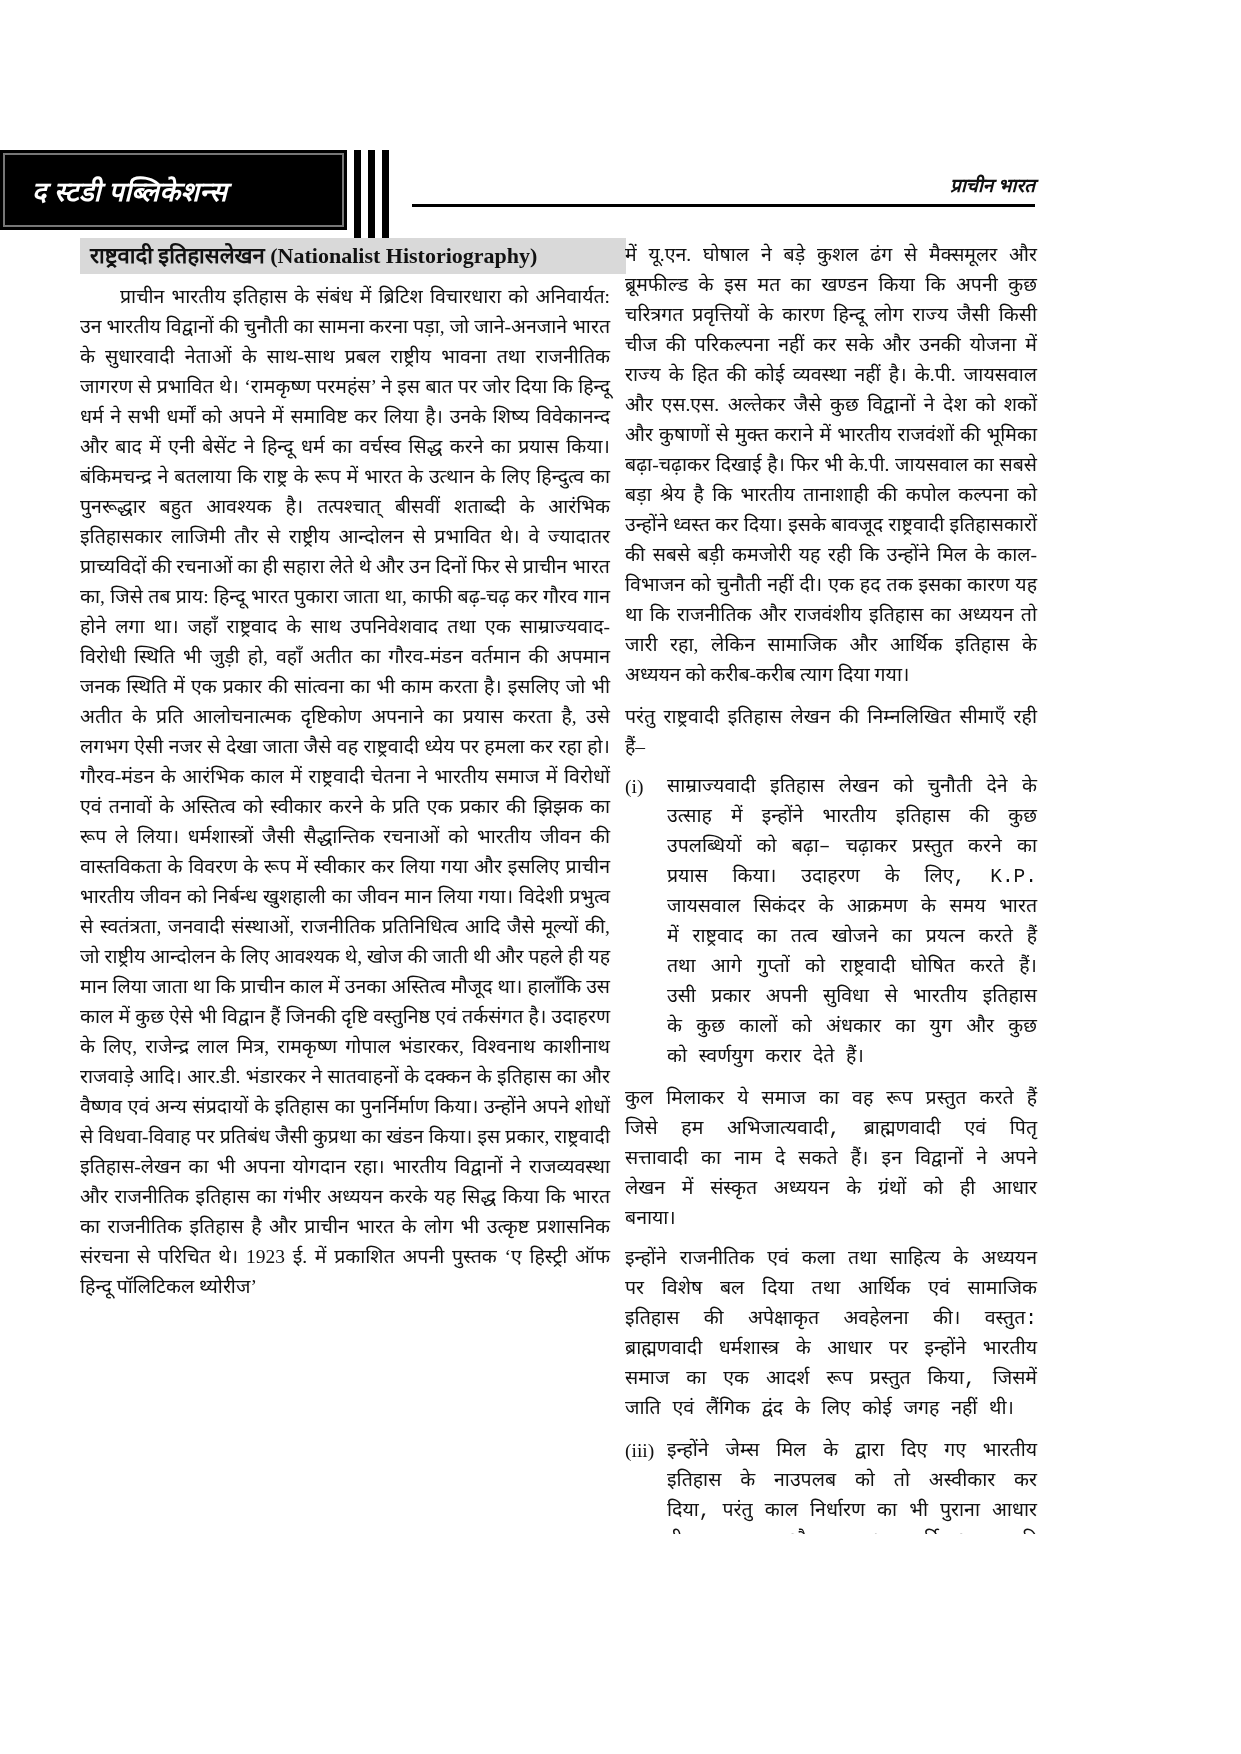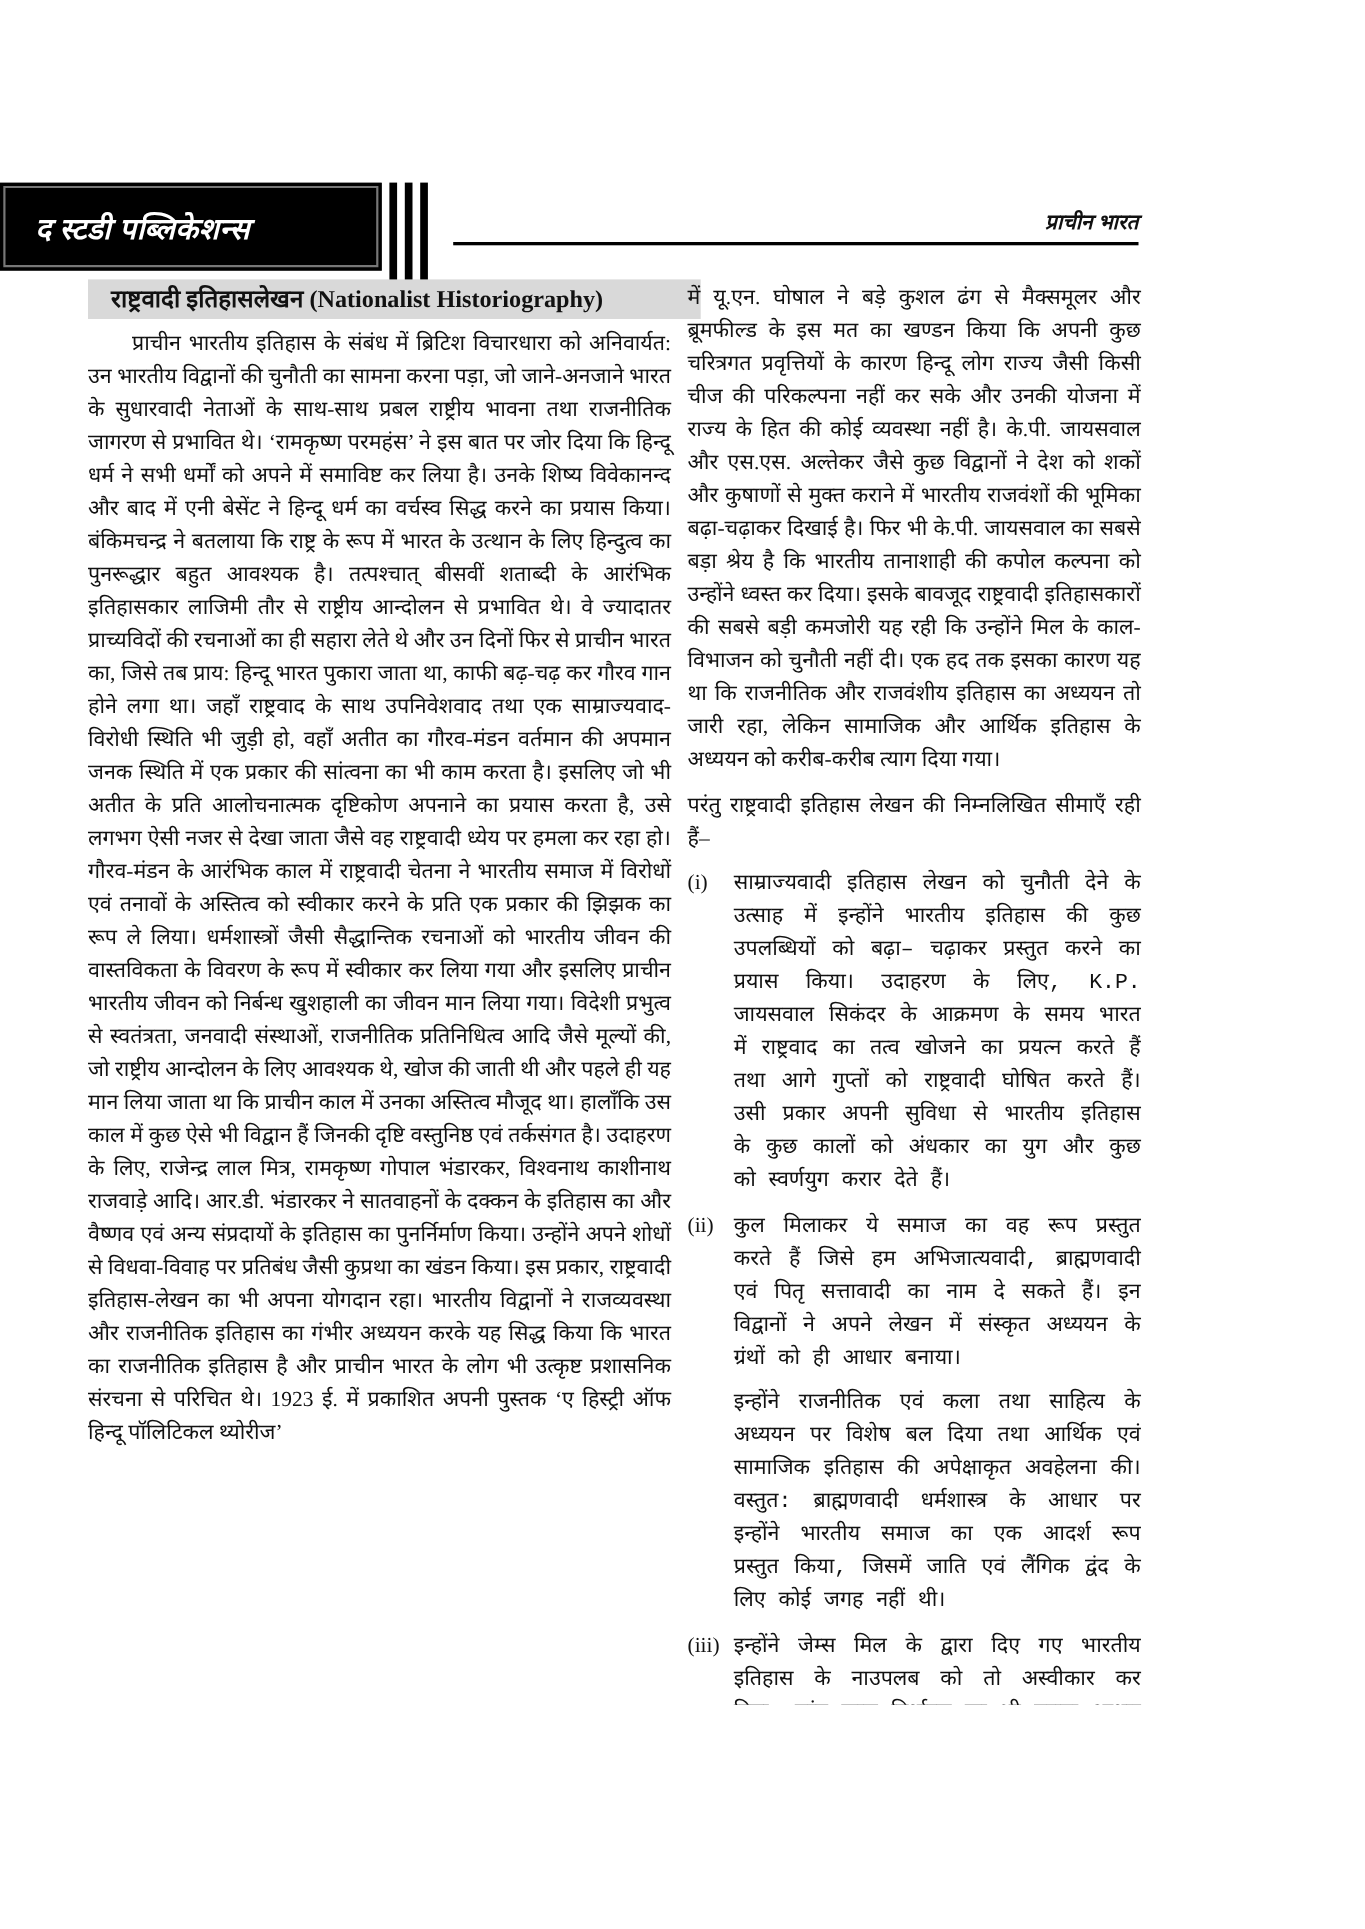--- a/index.html
+++ b/index.html
@@ -3,21 +3,20 @@
 <meta charset="utf-8">
 <style>
   html,body{margin:0;padding:0;background:#ffffff;}
   .page{
     position:relative;
     width:1241px;height:1534px;
     background:#ffffff;
     font-family:"Liberation Serif","DejaVu Serif",serif;
     color:#111;
     overflow:hidden;
-    margin-top:16px;
   }
   
   .pub-box{
     position:absolute;left:0;top:150px;width:347px;height:80px;
     background:#000;color:#fff;
     display:flex;align-items:center;
     box-shadow:inset 0 0 0 3px #000, inset 0 0 0 5px #777;
   }
   .pub-box span{
     padding-left:32px;
@@ -29,21 +28,21 @@
   .subject{
     position:absolute;right:206px;top:172px;
     font-size:19px;font-weight:bold;font-style:italic;
   }
   .header-rule{position:absolute;left:412px;top:204px;width:623px;height:3px;background:#000;}
   
   .section-heading{
     position:absolute;left:80px;top:238px;width:536px;height:36px;
     background:#d9d9d9;
     font-size:22px;font-weight:bold;line-height:36px;
-    padding-left:21px;white-space:nowrap;overflow:hidden;
+    padding-left:10px;white-space:nowrap;overflow:hidden;
   }
   .col{position:absolute;text-align:justify;font-size:19.5px;line-height:30px;}
   .col-left{left:80px;top:282px;width:530px;}
   .col-right{left:625px;top:240px;width:412px;}
   .col p{margin:0;}
   .col-left p.body{text-indent:40px;}
   .intro-line{margin:12px 0 10px 0 !important;}
   .limit-item{display:flex;margin:0 0 12px 0;}
   .limit-marker{flex:0 0 42px;font-size:19.5px;line-height:30px;}
   .limit-body{flex:1;}
@@ -90,21 +89,20 @@
     <p><span>में </span><b>यू.एन. घोषाल</b><span> ने बड़े कुशल ढंग से मैक्समूलर और ब्रूमफील्ड के इस मत का खण्डन किया कि अपनी कुछ चरित्रगत प्रवृत्तियों के कारण हिन्दू लोग राज्य जैसी किसी चीज की परिकल्पना नहीं कर सके और उनकी योजना में राज्य के हित की कोई व्यवस्था नहीं है। </span><b>के.पी. जायसवाल और एस.एस. अल्तेकर</b><span> जैसे कुछ विद्वानों ने देश को शकों और कुषाणों से मुक्त कराने में भारतीय राजवंशों की भूमिका बढ़ा-चढ़ाकर दिखाई है। फिर भी </span><b>के.पी. जायसवाल</b><span> का सबसे बड़ा श्रेय है कि भारतीय तानाशाही की कपोल कल्पना को उन्होंने ध्वस्त कर दिया। इसके बावजूद राष्ट्रवादी इतिहासकारों की सबसे बड़ी कमजोरी यह रही कि उन्होंने मिल के काल-विभाजन को चुनौती नहीं दी। एक हद तक इसका कारण यह था कि राजनीतिक और राजवंशीय इतिहास का अध्ययन तो जारी रहा, लेकिन सामाजिक और आर्थिक इतिहास के अध्ययन को करीब-करीब त्याग दिया गया।</span></p>
     <p class="intro-line">परंतु राष्ट्रवादी इतिहास लेखन की निम्नलिखित सीमाएँ रही हैं–</p>
     <div>
         <div class="limit-item">
           <span class="limit-marker">(i)</span>
           <div class="limit-body">
             <p>साम्राज्यवादी इतिहास लेखन को चुनौती देने के उत्साह में इन्होंने भारतीय इतिहास की कुछ उपलब्धियों को बढ़ा– चढ़ाकर प्रस्तुत करने का प्रयास किया। उदाहरण के लिए, K.P. जायसवाल सिकंदर के आक्रमण के समय भारत में राष्ट्रवाद का तत्व खोजने का प्रयत्न करते हैं तथा आगे गुप्तों को राष्ट्रवादी घोषित करते हैं। उसी प्रकार अपनी सुविधा से भारतीय इतिहास के कुछ कालों को अंधकार का युग और कुछ को स्वर्णयुग करार देते हैं।</p>
           </div>
         </div>
         <div class="limit-item">
-          <span class="limit-marker">(ii)</span>
           <div class="limit-body">
             <p>कुल मिलाकर ये समाज का वह रूप प्रस्तुत करते हैं जिसे हम अभिजात्यवादी, ब्राह्मणवादी एवं पितृ सत्तावादी का नाम दे सकते हैं। इन विद्वानों ने अपने लेखन में संस्कृत अध्ययन के ग्रंथों को ही आधार बनाया।</p>
             <p>इन्होंने राजनीतिक एवं कला तथा साहित्य के अध्ययन पर विशेष बल दिया तथा आर्थिक एवं सामाजिक इतिहास की अपेक्षाकृत अवहेलना की। वस्तुत: ब्राह्मणवादी धर्मशास्त्र के आधार पर इन्होंने भारतीय समाज का एक आदर्श रूप प्रस्तुत किया, जिसमें जाति एवं लैंगिक द्वंद के लिए कोई जगह नहीं थी।</p>
           </div>
         </div>
         <div class="limit-item">
           <span class="limit-marker">(iii)</span>
           <div class="limit-body">
             <p>इन्होंने जेम्स मिल के द्वारा दिए गए भारतीय इतिहास के नाउपलब को तो अस्वीकार कर दिया, परंतु काल निर्धारण का भी पुराना आधार ही बना रहा और वह था तुर्की शासन की स्थापना से मध्यकाल और प्लासी के युद्ध के साथ आधुनिक काल का आरंभ।</p>
           </div>

